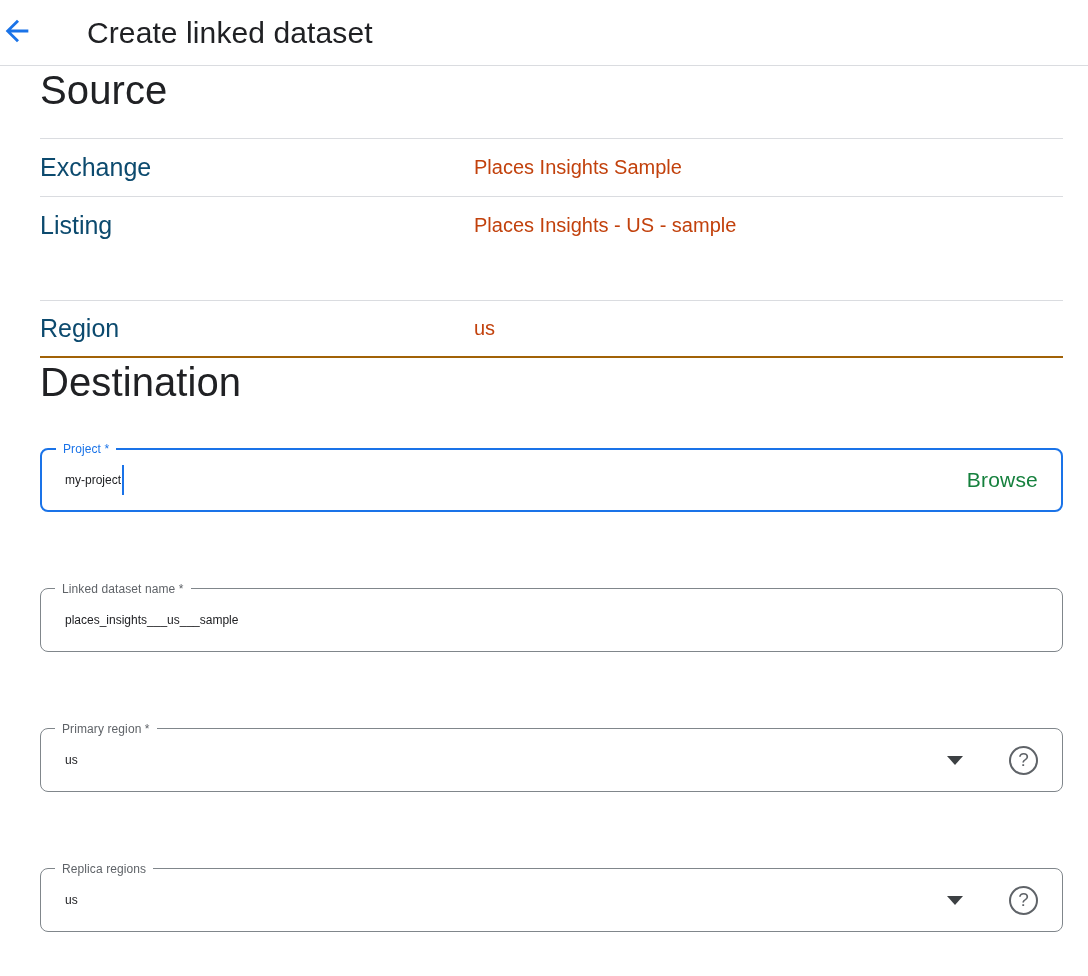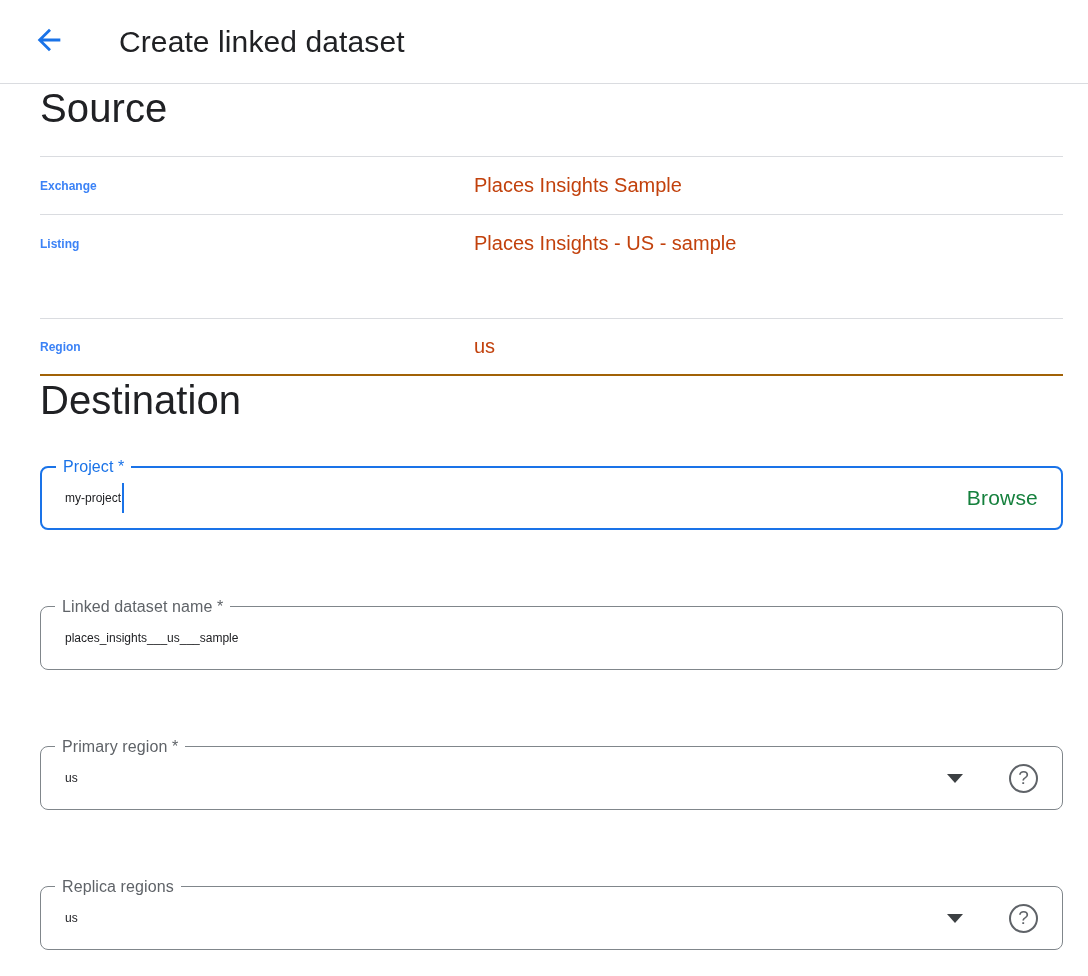--- a/index.html
+++ b/index.html
@@ -13,23 +13,22 @@
   body {
     width: 1088px;
     min-height: 976px;
     overflow: hidden;
   }
 
   
   .header {
     display: flex;
     align-items: center;
-    height: 84px;
+    height: 66px;
     border-bottom: 1px solid #dadce0;
-    padding-left: 32px;
   }
   .back-btn {
     background: none;
     border: none;
     padding: 0;
     width: 34px;
     height: 34px;
     cursor: pointer;
     display: flex;
     align-items: center;
@@ -64,23 +63,23 @@
   .rows { margin-top: 24px; }
   .row {
     display: flex;
     align-items: center;
     height: 58px;
     border-top: 1px solid #dadce0;
   }
   .row:last-child { border-bottom: 2px solid #a16207; margin-top: 46px; }
   .row-label {
     width: 434px;
-    font-size: 12px;
-    font-weight: 700;
-    color: #3b82f6;
+    font-size: 25px;
+    font-weight: 400;
+    color: #0c4a6e;
     flex-shrink: 0;
   }
   .row-value {
     font-size: 20px;
     font-weight: 400;
     color: #c2410c;
   }
 
   
   .field {
@@ -95,21 +94,21 @@
   }
   .field-project { margin-top: 42px; }
   .field + .field { margin-top: 76px; }
 
   .field > label {
     position: absolute;
     top: -9px;
     left: 14px;
     background: #ffffff;
     padding: 0 7px;
-    font-size: 16px;
+    font-size: 12px;
     line-height: 18px;
     color: #5f6368;
     letter-spacing: 0.1px;
     white-space: nowrap;
   }
   .field.focused {
     border: 2px solid #1a73e8;
     padding: 0 23px;
   }
   .field.focused > label { color: #1a73e8; top: -10px; }

